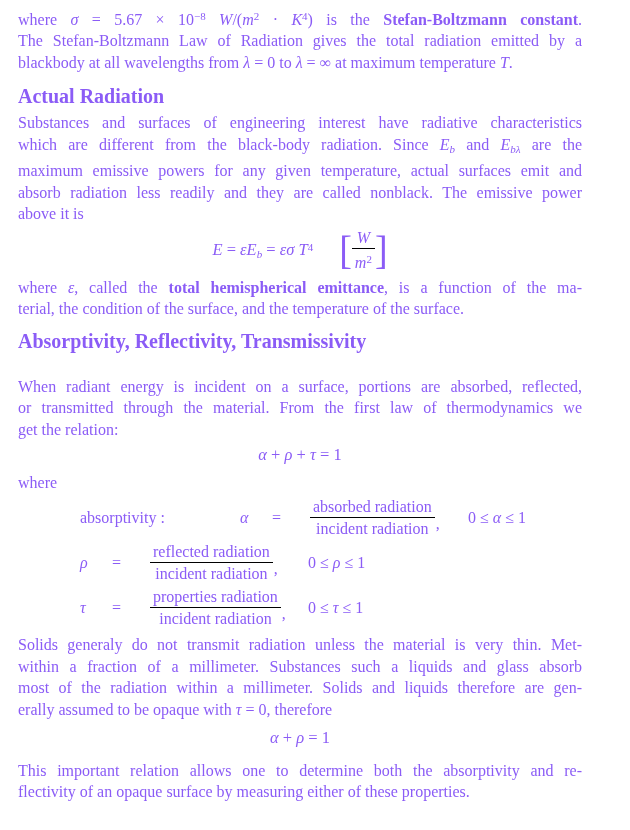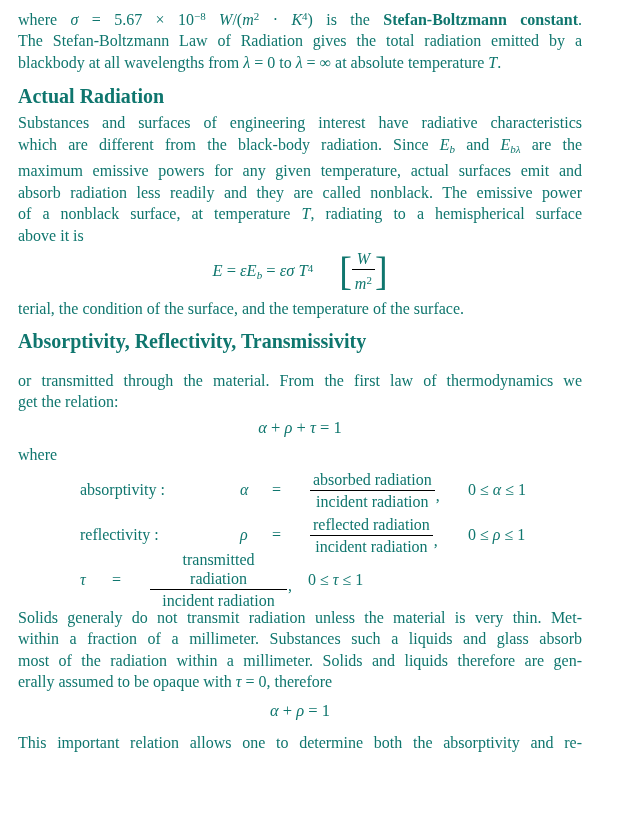--- a/index.html
+++ b/index.html
@@ -2,35 +2,35 @@
 <html><head>
 <meta charset="utf-8">
 <style>
   html,body { margin:0; padding:0; background:#ffffff; }
   .page {
     position:relative;
     width:630px; height:830px;
     background:#ffffff;
     overflow:hidden;
     font-family:"Liberation Serif","DejaVu Serif",serif;
-    font-size:16px; color:#0f766e;
+    font-size:16px; color:#8b5cf6;
   }
   .content { padding:6px 48px 0 18px; }
 
   .line { line-height:21.5px; text-align:justify; text-align-last:justify; }
   .line.last { text-align-last:left; }
 
   .seg-i { font-style:italic; }
   .seg-b { font-weight:bold; }
   .seg-sup { font-size:11px; vertical-align:4.5px; }
   .seg-sub { font-size:11px; vertical-align:-3px; }
 
   .heading { font-weight:bold; font-size:20px; line-height:22px; }
   .heading.h1 { margin:12px 0 5px 0; }
-  .heading.h2 { margin:10px 0 18px 0; }
+  .heading.h2 { margin:10px 0 24px 0; }
 
   .equation-center { text-align:center; }
   .eq-simple { line-height:21.5px; font-size:16.5px; }
   .eq-relation { margin:4px 0 6px 0; }
   .eq-opaque { margin:7px 0 4px 0; }
 
   .eq-main {
     margin:2px 0 4px 0; height:46px;
     display:flex; align-items:center; justify-content:center;
   }
@@ -60,53 +60,54 @@
 </style>
 </head>
 <body>
 
 <div class="page">
   <div class="content">
 
     <div class="para">
       <div class="line"><span>where </span><span class="seg-i">σ</span><span> = 5.67 × 10</span><span class="seg-sup">−8</span><span> </span><span class="seg-i">W</span><span>/(</span><span class="seg-i">m</span><span class="seg-sup">2</span><span> · </span><span class="seg-i">K</span><span class="seg-sup">4</span><span>) is the </span><span class="seg-b">Stefan-Boltzmann constant</span><span>.</span></div>
       <div class="line"><span>The Stefan-Boltzmann Law of Radiation gives the total radiation emitted by a</span></div>
-      <div class="line last"><span>blackbody at all wavelengths from </span><span class="seg-i">λ</span><span> = 0 to </span><span class="seg-i">λ</span><span> = ∞ at absolute temperature </span><span class="seg-i">T</span><span>.</span></div>
+      <div class="line last"><span>blackbody at all wavelengths from </span><span class="seg-i">λ</span><span> = 0 to </span><span class="seg-i">λ</span><span> = ∞ at maximum temperature </span><span class="seg-i">T</span><span>.</span></div>
     </div>
 
     <div class="heading h1">Actual Radiation</div>
 
     <div class="para">
       <div class="line"><span>Substances and surfaces of engineering interest have radiative characteristics</span></div>
       <div class="line"><span>which are different from the black-body radiation. Since </span><span class="seg-i">E</span><span class="seg-sub seg-i">b</span><span> and </span><span class="seg-i">E</span><span class="seg-sub seg-i">bλ</span><span> are the</span></div>
       <div class="line"><span>maximum emissive powers for any given temperature, actual surfaces emit and</span></div>
       <div class="line"><span>absorb radiation less readily and they are called nonblack. The emissive power</span></div>
-      <div class="line"><span>of a nonblack surface, at temperature </span><span class="seg-i">T</span><span>, radiating to a hemispherical surface</span></div>
       <div class="line last"><span>above it is</span></div>
     </div>
 
     <div class="eq-main">
       <span class="eq-lhs"><span class="seg-i">E</span><span> = </span><span class="seg-i">ε</span><span class="seg-i">E</span><span class="seg-sub seg-i">b</span><span> = </span><span class="seg-i">ε</span><span class="seg-i">σ</span><span> </span><span class="seg-i">T</span><span class="seg-sup">4</span></span>
       <span class="eq-unit">
         <span class="bigbr">[</span>
         <span class="frac">
           <span class="num"><span class="seg-i">W</span></span>
           <span class="den"><span class="seg-i">m</span><span class="seg-sup">2</span></span>
         </span>
         <span class="bigbr">]</span>
       </span>
     </div>
 
     <div class="para">
+      <div class="line"><span>where </span><span class="seg-i">ε</span><span>, called the </span><span class="seg-b">total hemispherical emittance</span><span>, is a function of the ma-</span></div>
       <div class="line last"><span>terial, the condition of the surface, and the temperature of the surface.</span></div>
     </div>
 
     <div class="heading h2">Absorptivity, Reflectivity, Transmissivity</div>
 
     <div class="para">
+      <div class="line"><span>When radiant energy is incident on a surface, portions are absorbed, reflected,</span></div>
       <div class="line"><span>or transmitted through the material. From the first law of thermodynamics we</span></div>
       <div class="line last"><span>get the relation:</span></div>
     </div>
 
     <div class="equation-center eq-simple eq-relation"><span class="seg-i">α</span><span> + </span><span class="seg-i">ρ</span><span> + </span><span class="seg-i">τ</span><span> = 1</span></div>
 
     <div class="where-line line last">where</div>
 
     <div class="defs">
 
@@ -118,55 +119,55 @@
           <span class="frac">
             <span class="num"><span>absorbed radiation</span></span>
             <span class="den"><span>incident radiation</span></span>
           </span>
           <span class="def-comma">,</span>
         </span>
         <span class="def-range"><span>0 ≤ </span><span class="seg-i">α</span><span> ≤ 1</span></span>
       </div>
 
       <div class="def-row">
-        <span class="def-label">reflectivity :</span>
         <span class="def-symbol"><span class="seg-i">ρ</span></span>
         <span class="def-eq">=</span>
         <span class="def-frac">
           <span class="frac">
             <span class="num"><span>reflected radiation</span></span>
             <span class="den"><span>incident radiation</span></span>
           </span>
           <span class="def-comma">,</span>
         </span>
         <span class="def-range"><span>0 ≤ </span><span class="seg-i">ρ</span><span> ≤ 1</span></span>
       </div>
 
       <div class="def-row">
         <span class="def-symbol"><span class="seg-i">τ</span></span>
         <span class="def-eq">=</span>
         <span class="def-frac">
           <span class="frac">
-            <span class="num"><span>transmitted radiation</span></span>
+            <span class="num"><span>properties radiation</span></span>
             <span class="den"><span>incident radiation</span></span>
           </span>
           <span class="def-comma">,</span>
         </span>
         <span class="def-range"><span>0 ≤ </span><span class="seg-i">τ</span><span> ≤ 1</span></span>
       </div>
 
     </div>
 
     <div class="para p5">
       <div class="line"><span>Solids generaly do not transmit radiation unless the material is very thin. Met-</span></div>
       <div class="line"><span>within a fraction of a millimeter. Substances such a liquids and glass absorb</span></div>
       <div class="line"><span>most of the radiation within a millimeter. Solids and liquids therefore are gen-</span></div>
       <div class="line last"><span>erally assumed to be opaque with </span><span class="seg-i">τ</span><span> = 0, therefore</span></div>
     </div>
 
     <div class="equation-center eq-simple eq-opaque"><span class="seg-i">α</span><span> + </span><span class="seg-i">ρ</span><span> = 1</span></div>
 
     <div class="para p6">
       <div class="line"><span>This important relation allows one to determine both the absorptivity and re-</span></div>
+      <div class="line last"><span>flectivity of an opaque surface by measuring either of these properties.</span></div>
     </div>
 
   </div>
 </div>
 
 </body></html>

